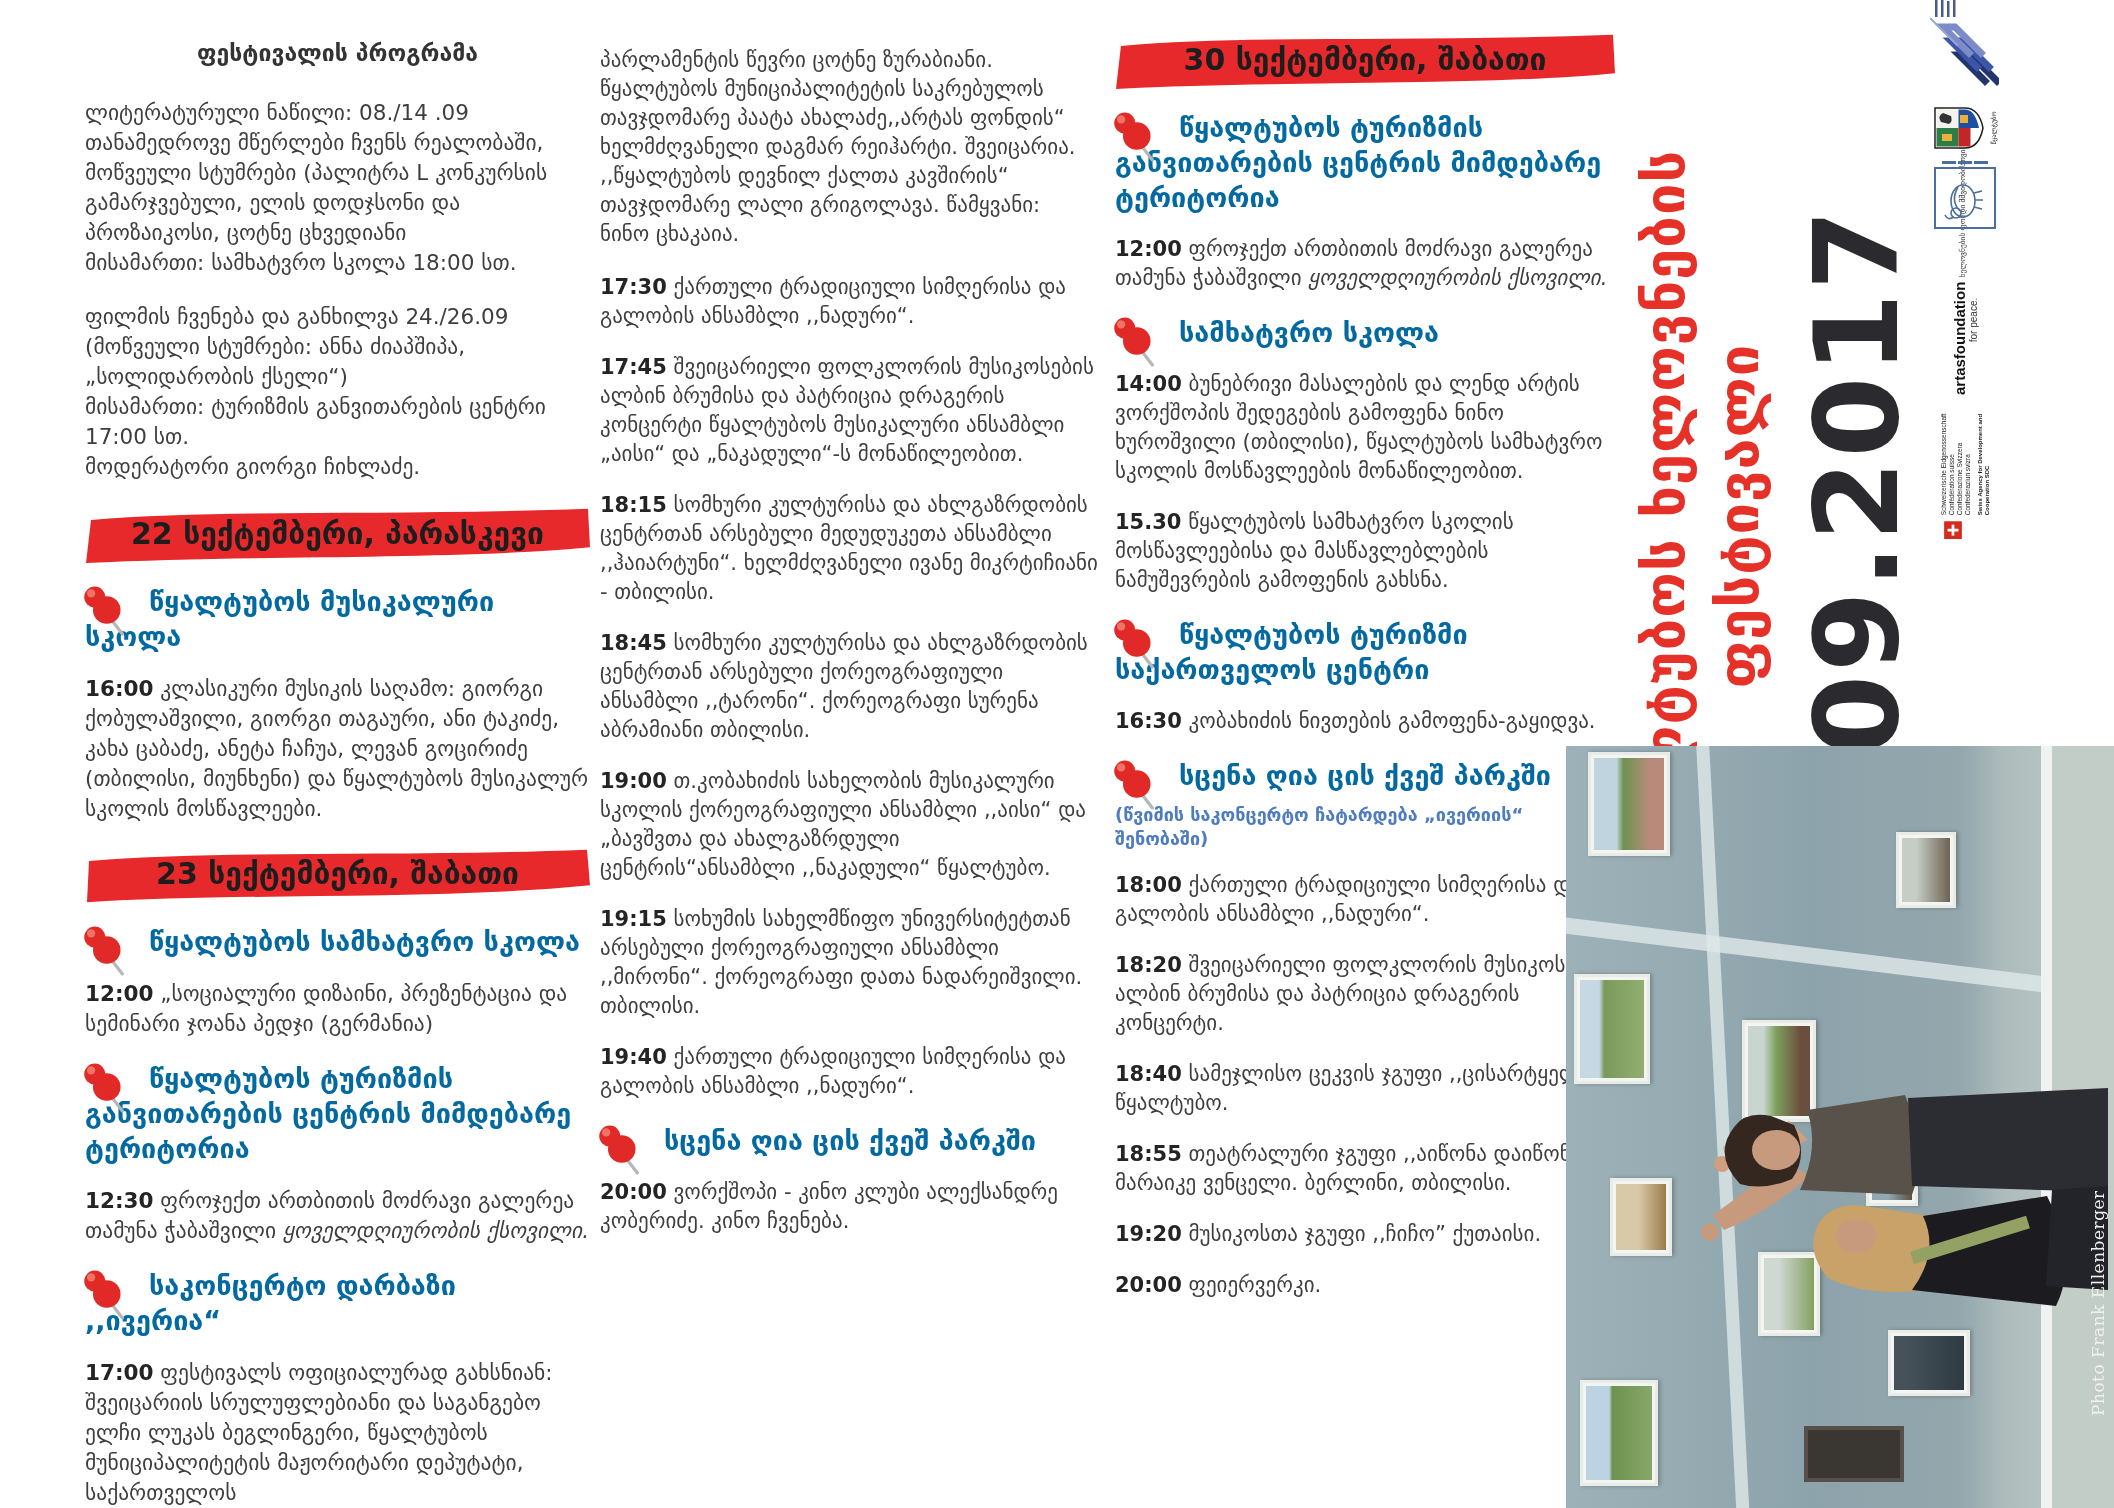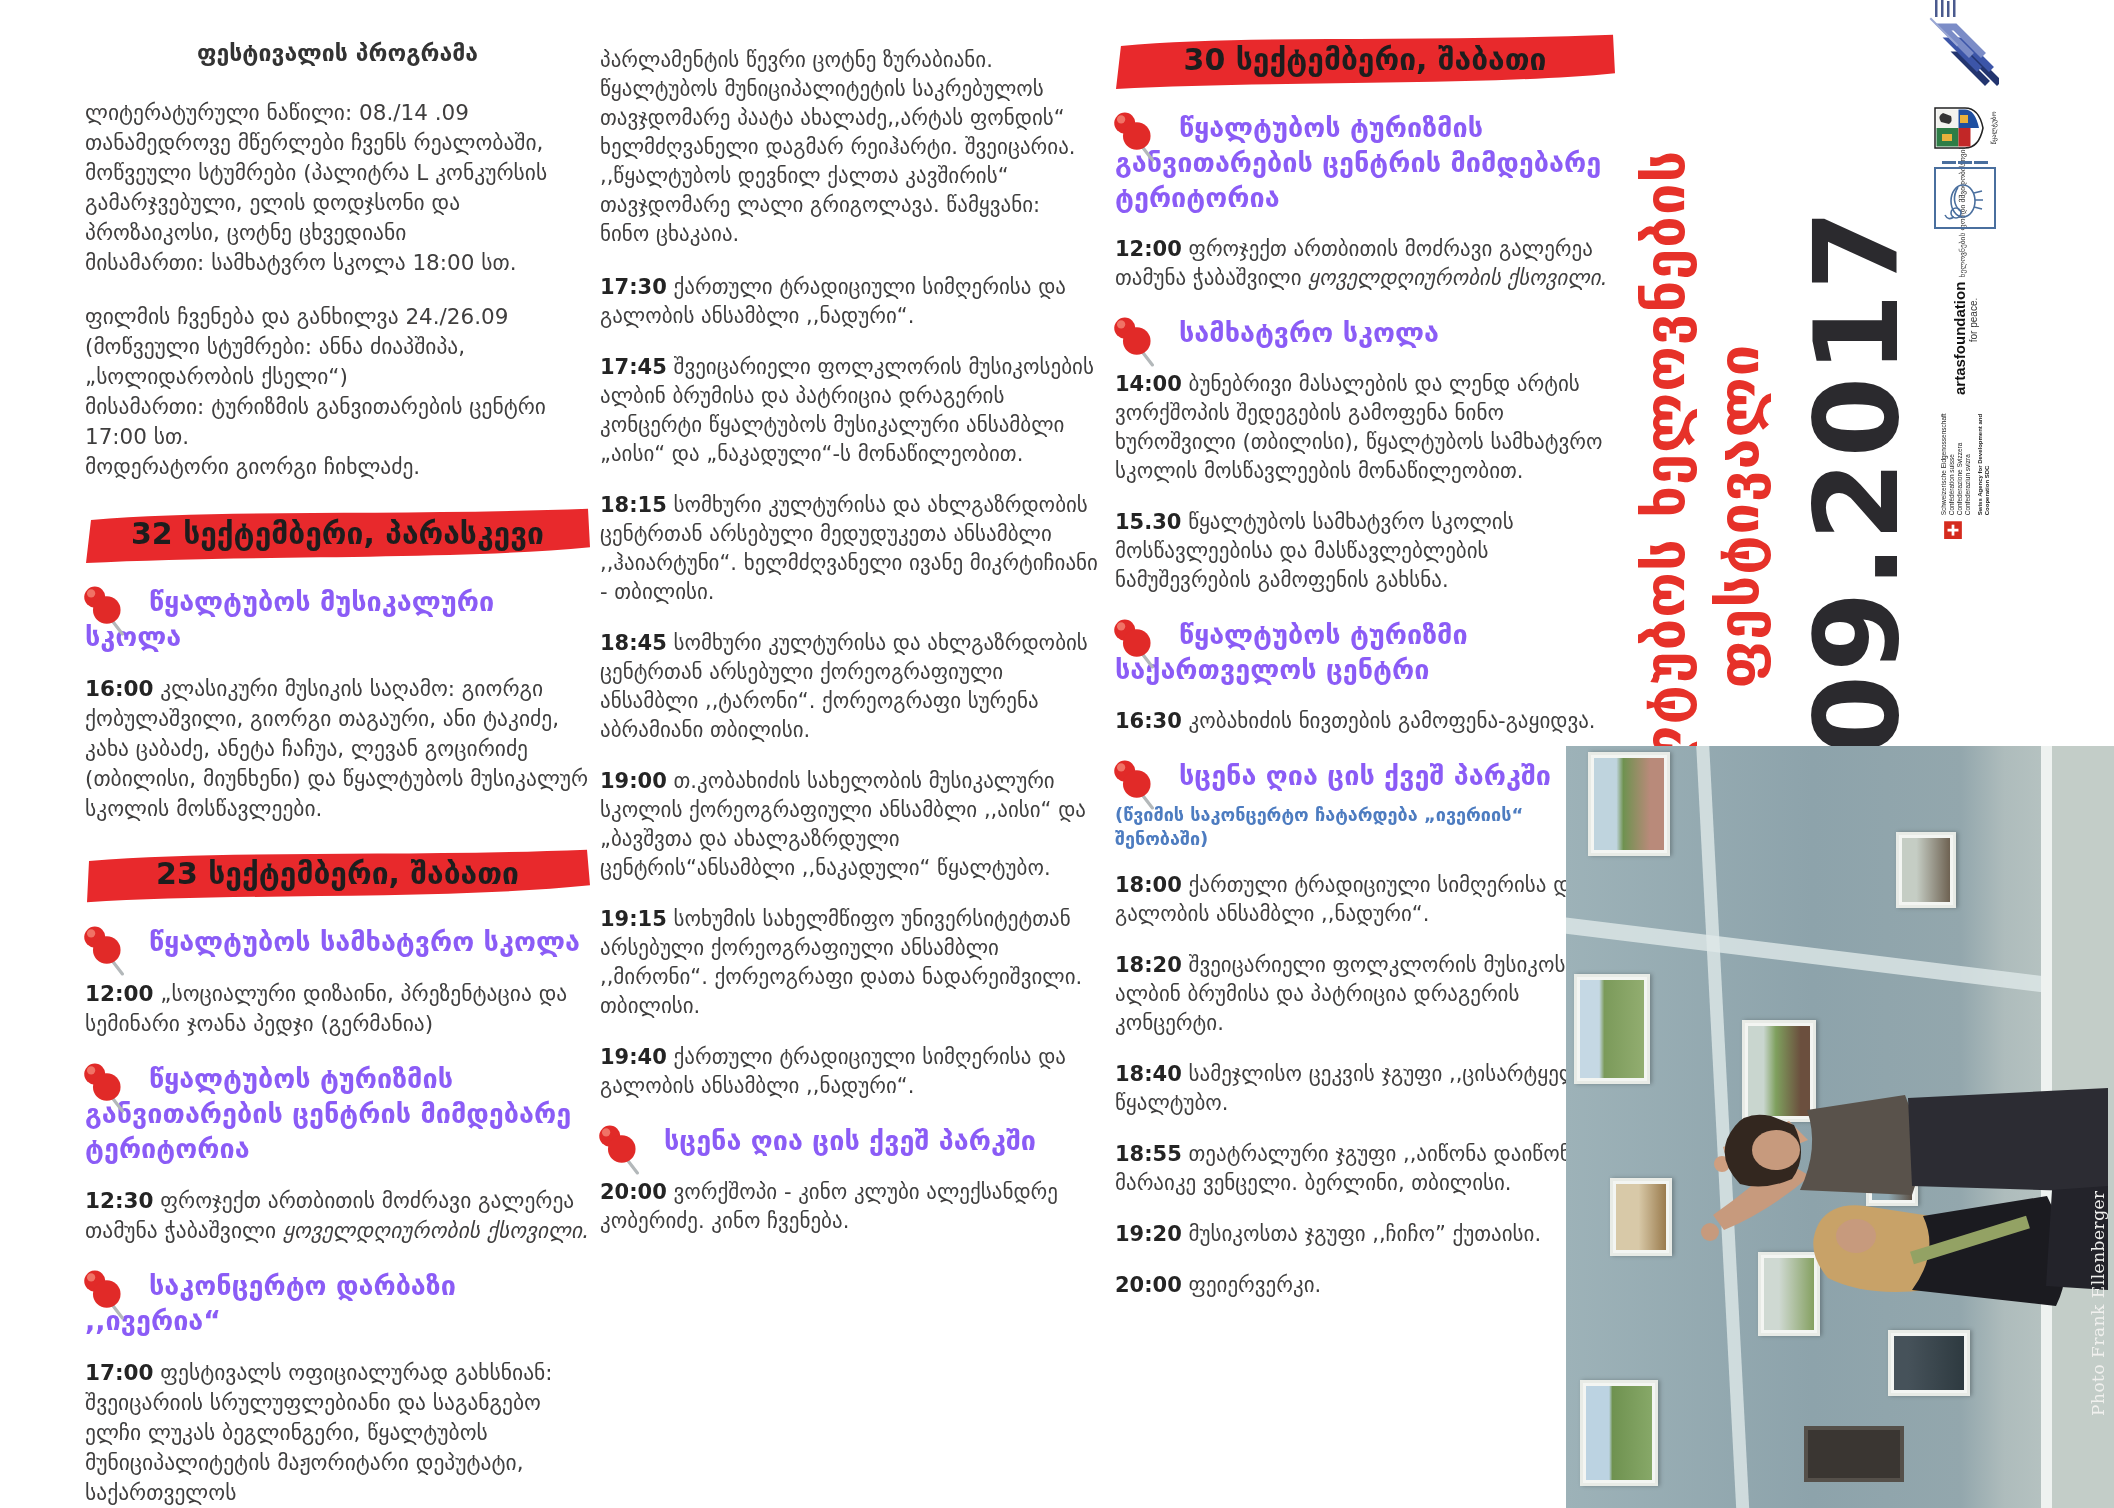--- a/index.html
+++ b/index.html
@@ -15,21 +15,21 @@
   .para { margin:0 8px 24px 0; white-space:pre-line; }
   .event { margin:0 0 22px 0; }
   .event b { color:#242424; }
   .event i { }
 
   .ribbon { position:relative; height:58px; margin:6px 0 20px 0; }
   .ribbon svg { position:absolute; left:0; top:0; width:100%; height:100%; }
   .ribbon .ribbon-label { position:relative; display:block; text-align:center; line-height:56px;
                           font-size:30px; font-weight:bold; color:#1d1d1d; }
 
-  .pinhead { position:relative; margin:0 0 20px 0; font-weight:bold; color:#8b5cf6;
+  .pinhead { position:relative; margin:0 0 20px 0; font-weight:bold; color:#0369a1;
              font-size:27px; line-height:35px; text-indent:64px; }
   .pinhead .pin-icon { position:absolute; left:-4px; top:0; text-indent:0; }
   .pin-icon { width:46px; height:52px; display:inline-block; }
   .pin-note { font-size:18px; line-height:24px; font-weight:bold; color:#4d7cc0; text-indent:0;
               margin:-10px 0 20px 0; }
 
   
   .vstrip { position:absolute; }
   .vinner { position:absolute; left:0; top:0; transform-origin:0 0; }
 
@@ -91,21 +91,21 @@
     <p class="para">ფილმის ჩვენება და განხილვა  24./26.09
 (მოწვეული სტუმრები: ანნა ძიაპშიპა,
 „სოლიდარობის ქსელი“)
 მისამართი: ტურიზმის განვითარების ცენტრი 17:00 სთ.
 მოდერატორი გიორგი ჩიხლაძე.</p>
 
     <div class="ribbon">
       <svg viewBox="0 0 505 62" preserveAspectRatio="none">
           <path d="M6,15 C130,3 300,11 503,3 L505,44 C370,58 160,52 1,61 Z" fill="#e8292c"></path>
         </svg>
-      <span class="ribbon-label">32 სექტემბერი, პარასკევი</span>
+      <span class="ribbon-label">22 სექტემბერი, პარასკევი</span>
     </div>
     <div class="pinhead">
       <svg class="pin-icon" viewBox="0 0 50 56">
           <line x1="31" y1="36" x2="45" y2="54" stroke="#b3b8ba" stroke-width="3.5" stroke-linecap="round"></line>
           <circle cx="15" cy="14" r="11.5" fill="#e12a28"></circle>
           <circle cx="28" cy="28" r="15" fill="#e12a28"></circle>
           <circle cx="11" cy="10" r="4.5" fill="#f07366"></circle>
         </svg>
       <span>წყალტუბოს მუსიკალური სკოლა</span>
     </div>

